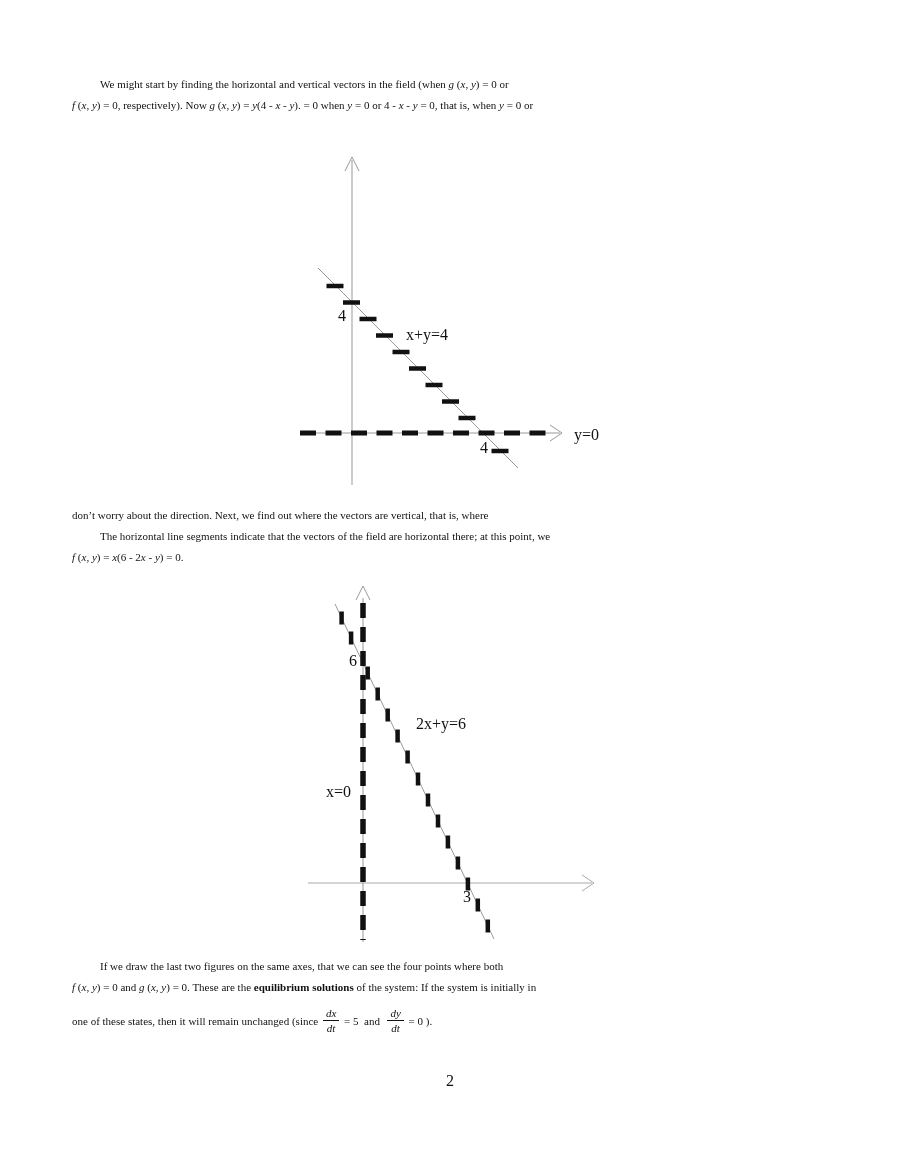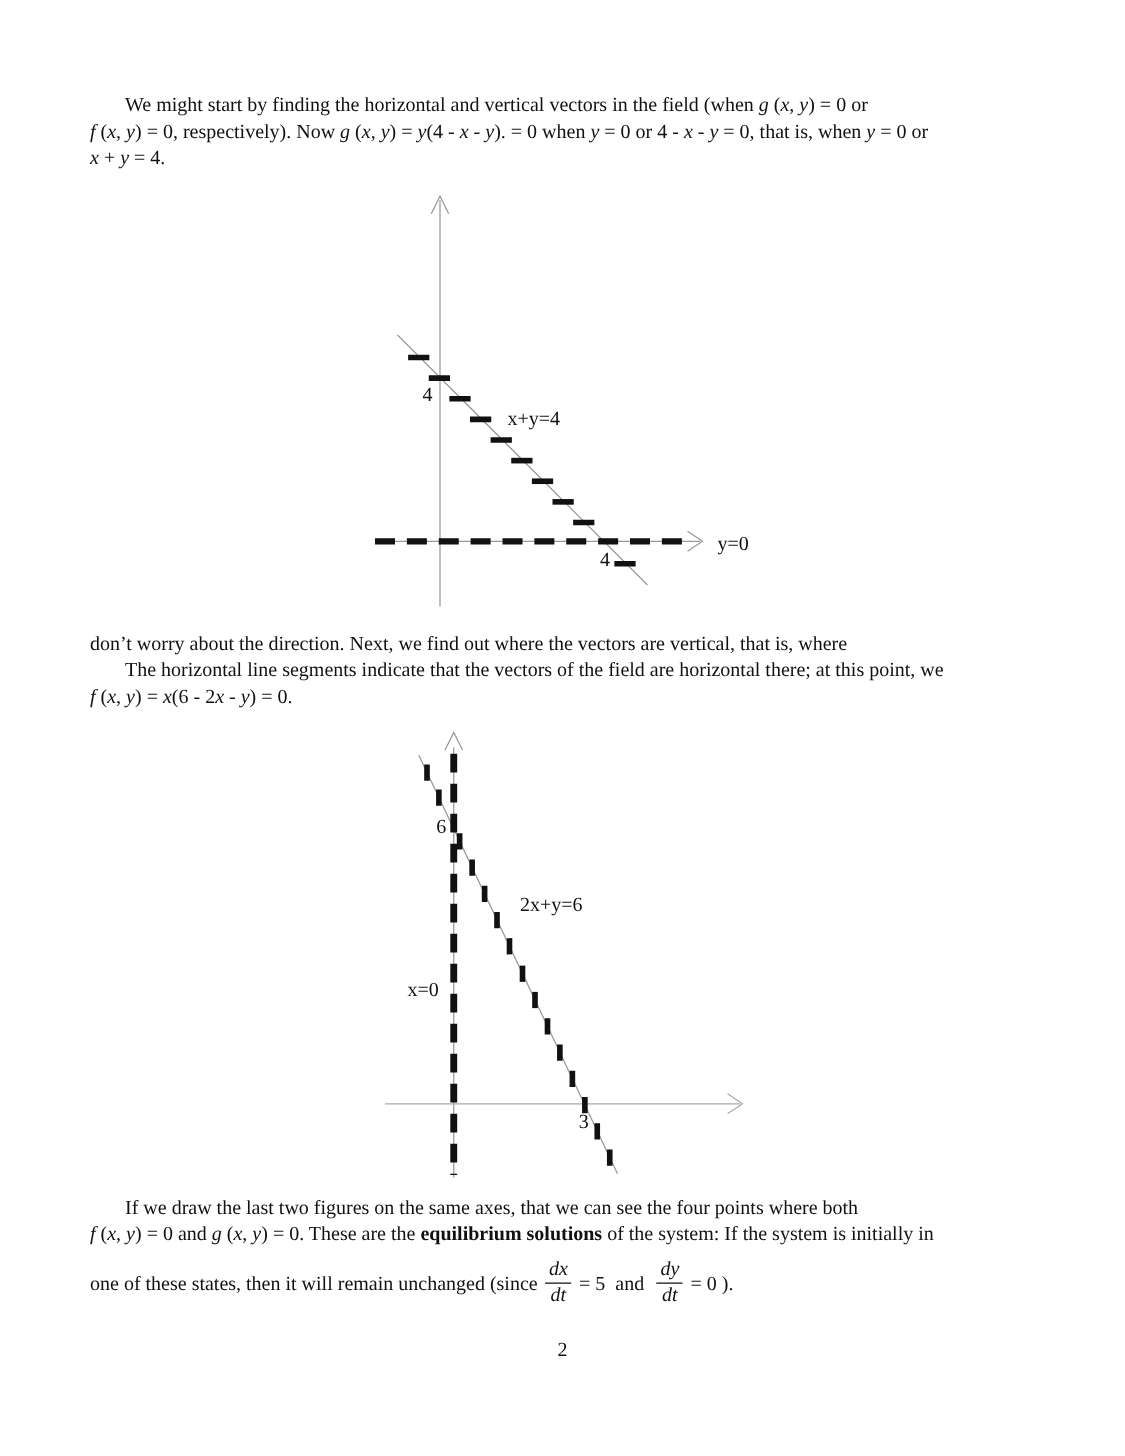--- a/index.html
+++ b/index.html
@@ -1,21 +1,21 @@
 <!DOCTYPE html>
 <html><head>
 <meta charset="utf-8">
 <style>
   html, body { margin:0; padding:0; }
   body {
     width:900px; height:1165px; background:#ffffff;
     font-family:"Liberation Serif", serif; color:#111111;
     position:relative; overflow:hidden;
   }
-  .para { position:absolute; left:72px; width:762px; font-size:16px; }
+  .para { position:absolute; left:72px; width:762px; font-size:11px; }
   .pline { line-height:21px; white-space:pre; }
   .pline.indent { text-indent:28px; }
   .i { font-style:italic; }
   .b { font-weight:bold;margin-top:48px; }
   .frac {
     display:inline-block; vertical-align:middle; text-align:center;
     line-height:1.1; margin:11px 2px; font-style:italic;
     transform:translateY(-2px);
   }
   .frac .fn { display:block; border-bottom:1.2px solid #111; padding:0 3px 1px 3px; }
@@ -27,21 +27,20 @@
     position:absolute; top:1072px; left:0; width:900px;
     text-align:center; font-size:16px;
   }
 </style>
 </head>
 <body>
 
 <div class="para" style="top:74px">
     <div class="pline indent"><span>We might start by finding the horizontal and vertical vectors in the field (when </span><span class="i">g</span><span> (</span><span class="i">x</span><span>, </span><span class="i">y</span><span>) = 0 or</span></div>
     <div class="pline"><span class="i">f</span><span> (</span><span class="i">x</span><span>, </span><span class="i">y</span><span>) = 0, respectively). Now </span><span class="i">g</span><span> (</span><span class="i">x</span><span>, </span><span class="i">y</span><span>) = </span><span class="i">y</span><span>(4 - </span><span class="i">x</span><span> - </span><span class="i">y</span><span>). = 0 when </span><span class="i">y</span><span> = 0 or 4 - </span><span class="i">x</span><span> - </span><span class="i">y</span><span> = 0, that is, when </span><span class="i">y</span><span> = 0 or</span></div>
-    <div class="pline"><span class="i">x</span><span> + </span><span class="i">y</span><span> = 4.</span></div>
   </div>
 
 <svg id="fig1" width="330" height="345" viewBox="290 148 330 345">
 
   <line x1="352" y1="160" x2="352" y2="485" stroke="#999" stroke-width="1"></line>
   <polyline points="345,171 352,157 359,171" fill="none" stroke="#999" stroke-width="1"></polyline>
 
   <line x1="302" y1="433" x2="560" y2="433" stroke="#999" stroke-width="1"></line>
   <polyline points="550,425 562,433 550,441" fill="none" stroke="#999" stroke-width="1"></polyline>
 

